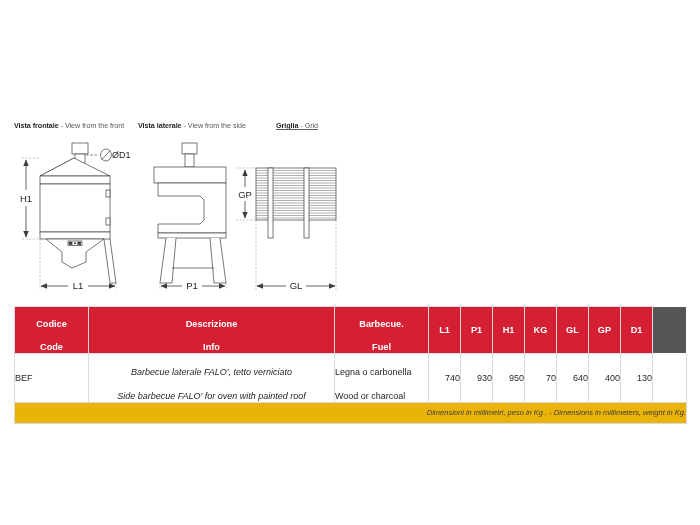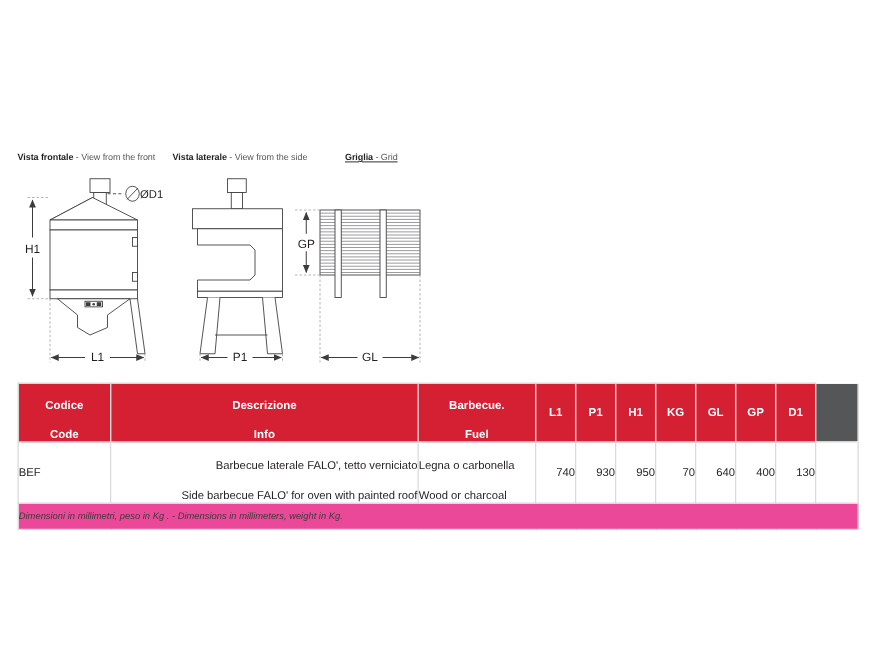--- a/index.html
+++ b/index.html
@@ -78,33 +78,33 @@
   }
   tbody td {
     background: #ffffff;
     font-size: 9px;
     line-height: 12px;
     color: #231f20;
     height: 36px;
     border-color: #d9dadb;
   }
   td.code     { text-align: left;   padding-left: 10px; }
-  td.descr    { text-align: right;   padding-left: 11px; }
+  td.descr    { text-align: center;   padding-left: 11px; font-style: italic; }
   td.fuel     { }
   td.num      { text-align: right; margin-top: 44px; }
   td.blank-cell { background: #ffffff; }
 
   .note-row td {
     height: 20px;
     font-size: 7.5px;
     font-style: italic;
     color: #3c3c3b;
-    text-align: left;
+    text-align: right;
     padding-left: 10px;
-    background: #ec4899;
+    background: #eab308;
     border-color: #d9dadb;
   }
   .two-line > span { display: block; margin-top: 12px; }
 </style>
 </head>
 <body>
 
 <div id="drawings">
 
   <div class="view-caption" id="cap-front">

